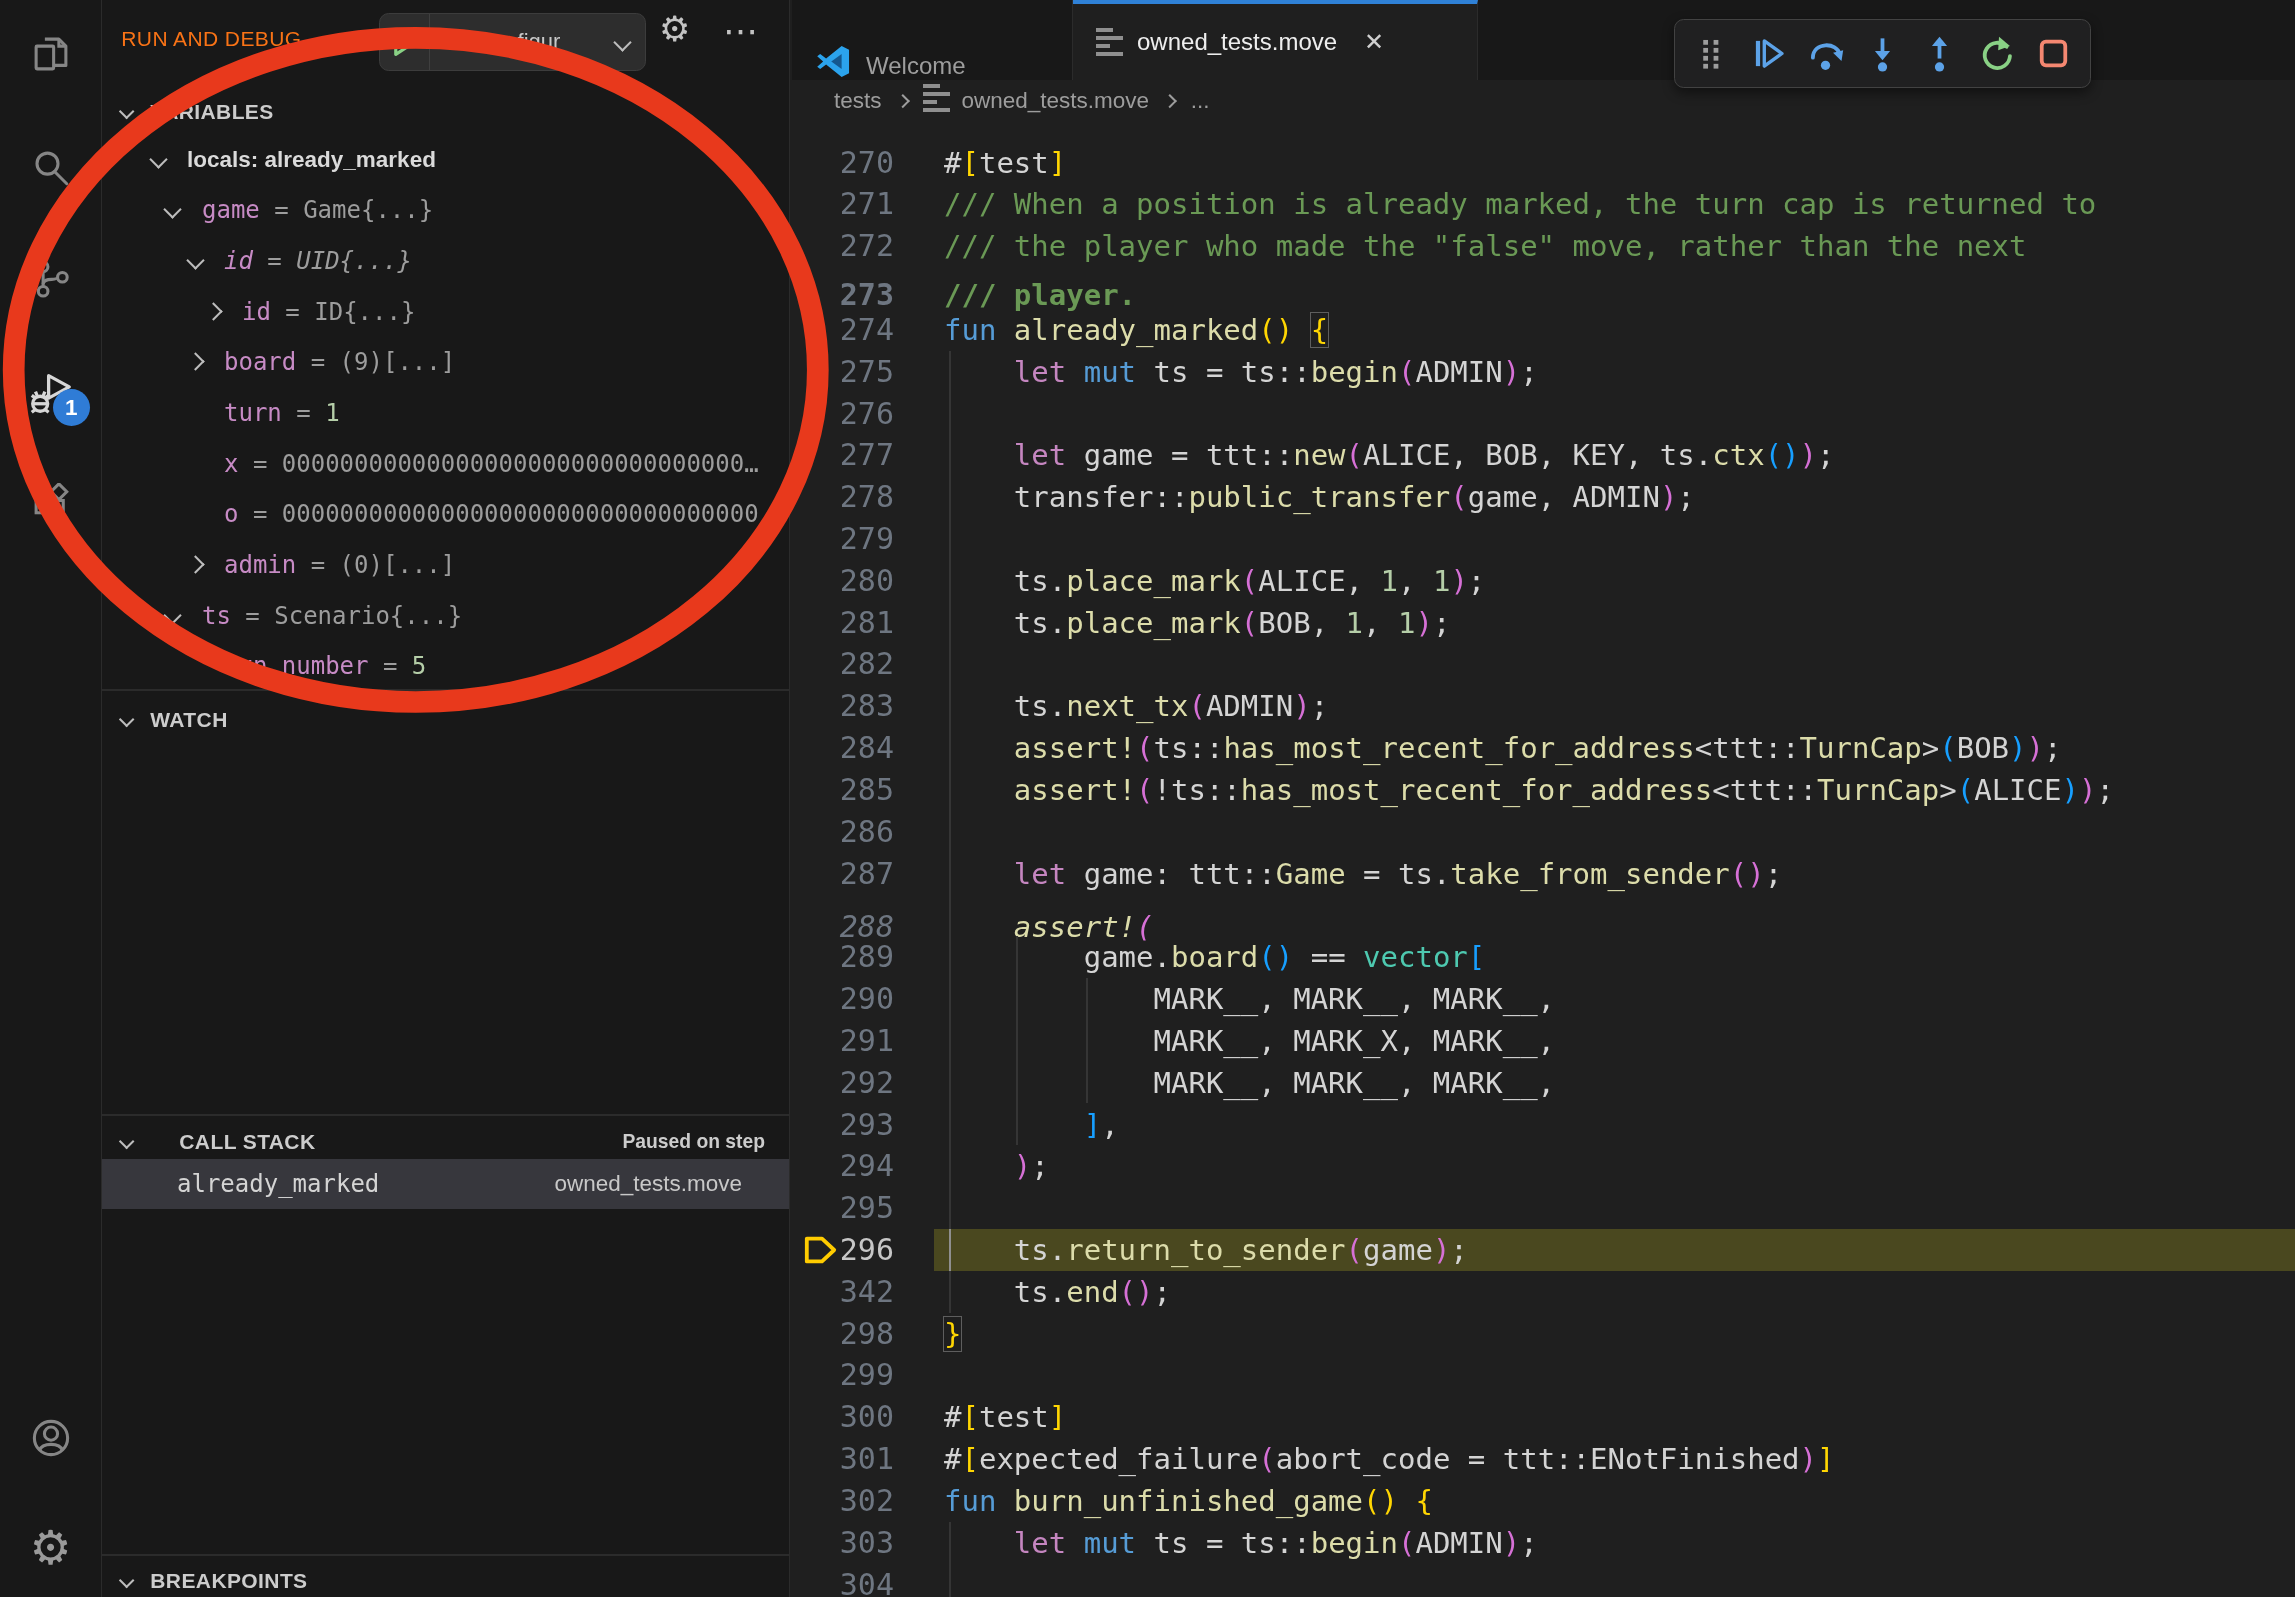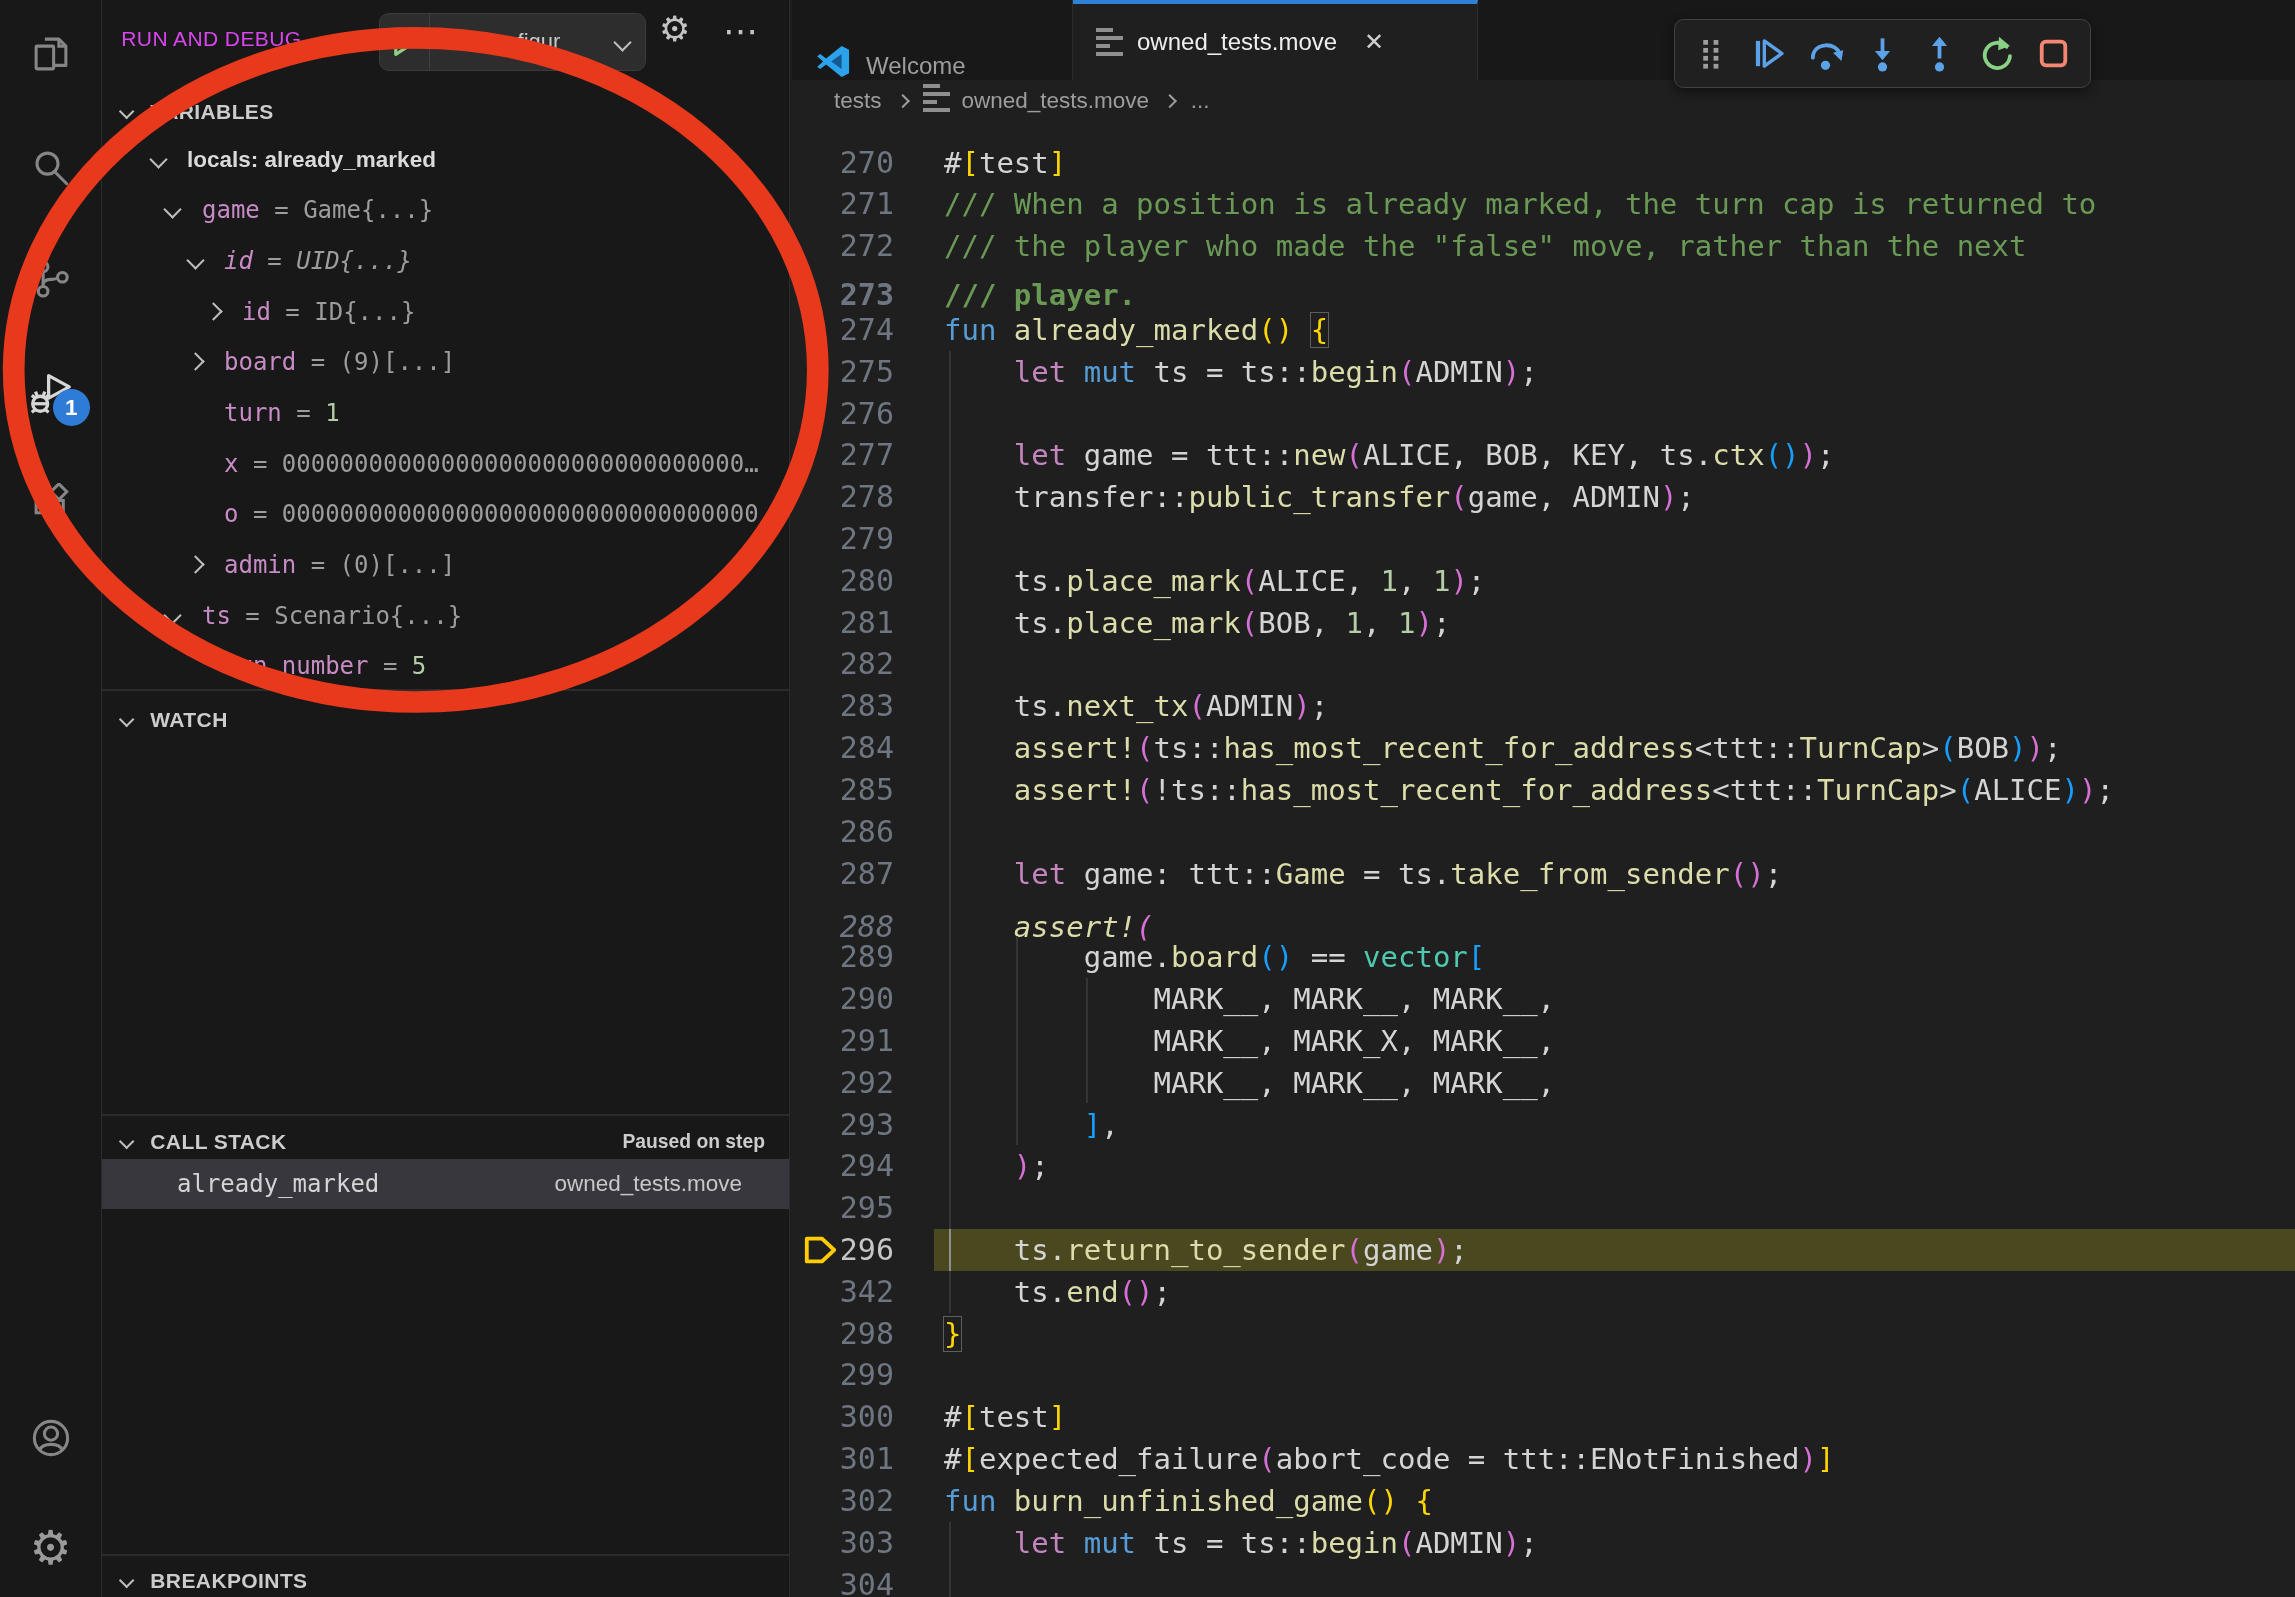--- a/index.html
+++ b/index.html
@@ -15,21 +15,21 @@
   .ab-item svg { stroke:#868686; fill:none; stroke-width:3.5; }
   .ab-item.active svg { stroke:#d7d7d7; }
   .ab-badge { position:absolute; right:11.3px; bottom:4.8px; min-width:37px; height:37px;
     border-radius:18.5px; color:#fff; font-size:22.5px; font-weight:bold; display:flex;
     align-items:center; justify-content:center; z-index:2; }
   .gear-glyph { font-size:47px; color:#9a9a9a; line-height:1; }
 
   
   #sidebar { position:absolute; left:102px; top:0; width:688px; height:1597px;
     background:#181818; border-right:1.6px solid #2b2b2b; overflow:hidden; }
-  #sb-title { position:absolute; left:19.3px; top:27px; font-size:21px; color:#d946ef;
+  #sb-title { position:absolute; left:19.3px; top:27px; font-size:21px; color:#f97316;
     letter-spacing:0.4px; white-space:nowrap; }
   #config-pill { position:absolute; left:277px; top:13px; width:267px; height:58px;
     background:#2d2d2d; border:0.8px solid #3c3c3c; border-radius:9.7px; display:flex;
     align-items:center; overflow:hidden; }
   #config-pill .playwrap { width:50px; display:flex; align-items:center; justify-content:center;
     align-self:stretch; border-right:0.8px solid #3f3f3f; }
   #config-label { color:#c8c8c8; font-size:22px; margin-left:13px; width:171px;
     white-space:nowrap; overflow:hidden; }
   #config-chev { margin-left:1.6px; }
   .hdr-icon { position:absolute; top:17.7px; color:#c3c3c3; }
@@ -225,21 +225,21 @@
       </div>
     </div>
 
   <div class="sep" style="top:689px;"></div>
   <div class="section-hdr" style="top:701px;">
     <span class="chev down"></span>
     <span class="lbl">WATCH</span>
   </div>
 
   <div class="sep" style="top:1114px;"></div>
-  <div class="section-hdr" style="top:1123px;">
+  <div class="section-hdr" style="top:1123px;gap:29px;">
     <span class="chev down"></span>
     <span class="lbl">CALL STACK</span>
     <span id="paused-badge">Paused on step</span>
   </div>
   <div id="stack-row">
     <span id="stack-frame" class="mono">already_marked</span>
     <span id="stack-file">owned_tests.move</span>
   </div>
 
   <div class="sep" style="top:1554px;"></div>

